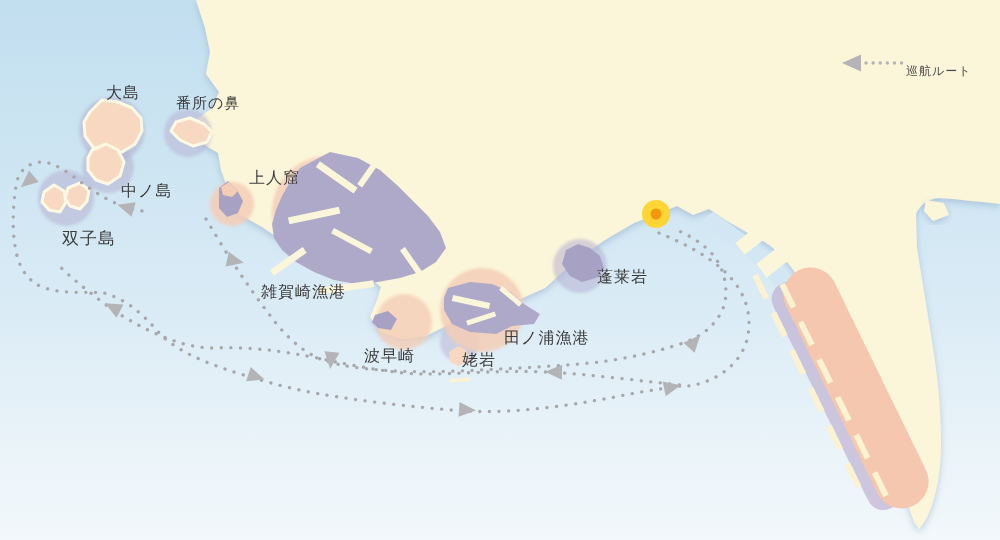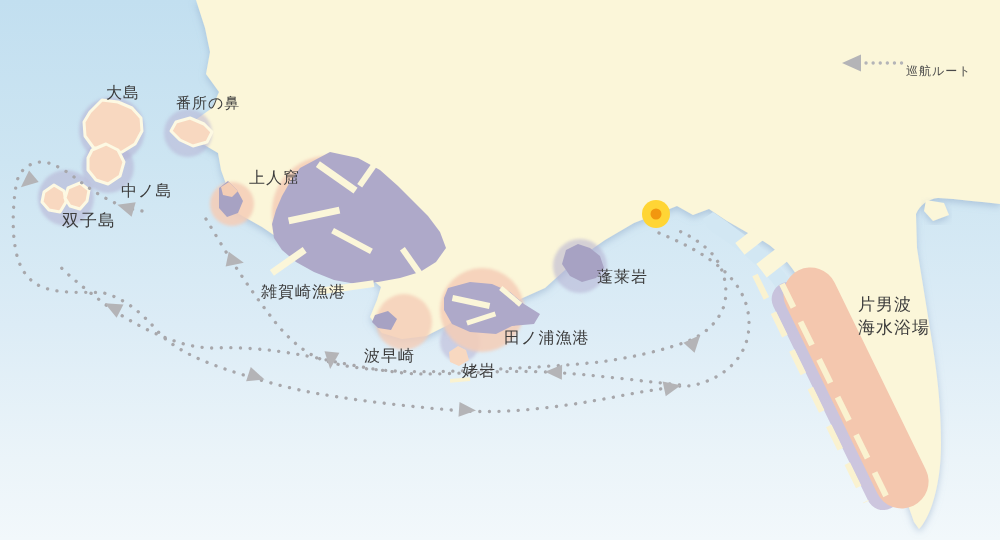--- a/index.html
+++ b/index.html
@@ -172,29 +172,25 @@
 
   <g>
     <path d="M866,63 L903,63" fill="none" stroke="#b4b4b7" stroke-width="3.3" stroke-linecap="round" stroke-dasharray="0.1 7"></path>
     <polygon points="-10,-8.5 -10,8.5 9,0" transform="translate(851,63) rotate(180)" fill="#b4b4b7"></polygon>
   </g>
 </svg>
 
 <div class="lbl" style="left:106px;top:82px;text-align:center;">大島</div>
 <div class="lbl" style="left:176px;top:93px;font-size:15px;">番所の鼻</div>
 <div class="lbl" style="left:121px;top:180px;">中ノ島</div>
-<div class="lbl" style="left:62px;top:210px;font-size:17px;">双子島</div>
+<div class="lbl" style="left:62px;top:228px;font-size:17px;">双子島</div>
 <div class="lbl" style="left:209px;top:167px;margin-left:40px;">上人窟</div>
 <div class="lbl" style="left:261px;top:281px;">雑賀崎漁港</div>
 <div class="lbl" style="left:364px;top:345px;">波早崎</div>
-<div class="lbl" style="left:462px;top:360px;text-align:center;">姥岩</div>
+<div class="lbl" style="left:462px;top:349px;text-align:center;">姥岩</div>
 <div class="lbl" style="left:504px;top:327px;">田ノ浦漁港</div>
 <div class="lbl" style="left:597px;top:266px;">蓬莱岩</div>
 
-<div class="lbl" style="left:858px;top:294px;font-size:17px;">
-  <span>片男波</span>
-  <span>海水浴場</span>
-</div>
 
 
 <div class="lbl legend" style="left:906px;top:55px;">巡航ルート</div>
 
 </div>
 
 </body></html>

